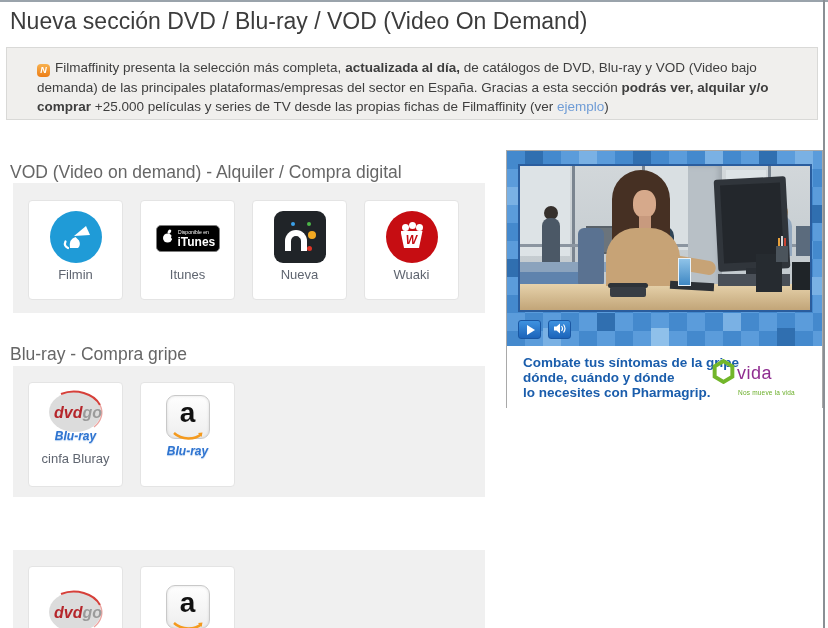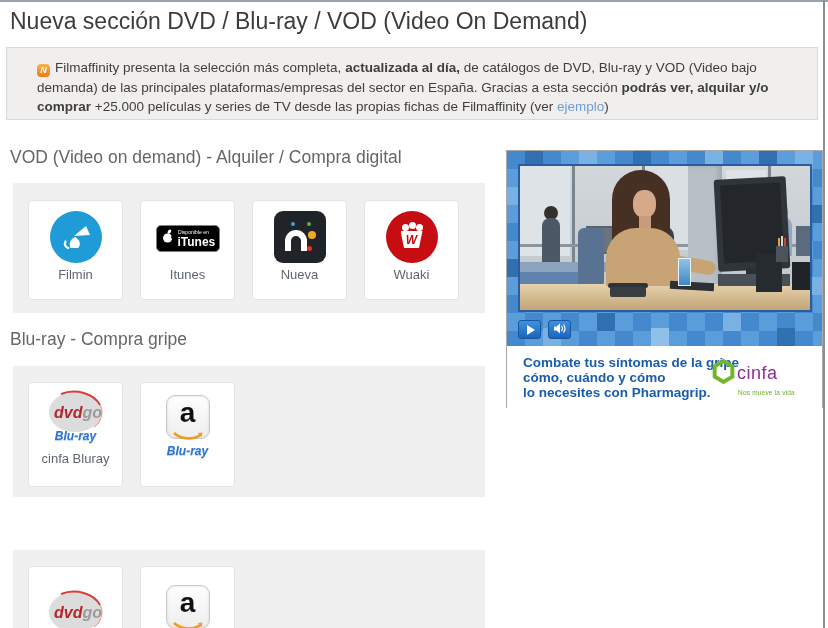--- a/index.html
+++ b/index.html
@@ -12,21 +12,21 @@
   .title { position:absolute; left:10px; top:8px; font-size:23px; font-weight:400; color:#3c3c3c; }
 
   .intro { position:absolute; left:6px; top:47px; width:812px; height:73px; background:#f0efed;
            border:1px solid #d9d9d7; padding:10px 24px 0 30px; font-size:13.5px; line-height:19.5px; color:#3e3e3e; }
   .intro b { font-weight:bold; }
   .fa-badge { display:inline-block; width:13px; height:13px; border-radius:4px;
               background:linear-gradient(180deg,#f8b14e,#ec7d15); color:#fff; font-size:9px; font-weight:bold;
               font-style:italic; text-align:center; line-height:13px; vertical-align:-1px; margin-right:5px; }
   .intro a { color:#6f9cd6; text-decoration:none; }
 
-  h2.sec { position:absolute; left:10px; font-size:17.5px; font-weight:400; color:#666; }
+  h2.sec { position:absolute; left:10px; font-size:17.5px; font-weight:400; color:#666;margin-top:15px; }
   .h-vod { top:147px; } .h-blu { top:329px; } .h-dvd { top:513px; }
 
   .panel { position:absolute; left:13px; width:472px; background:#f0f0f0; }
   .p-vod { top:183px; height:130px; }
   .p-blu { top:366px; height:131px; }
   .p-dvd { top:550px; height:130px; }
 
   .card { position:absolute; width:95px; background:#fff; border:1px solid #e4e4e4; border-radius:4px; cursor:pointer; }
   .p-vod .card { height:100px; top:17px; }
   .p-blu .card, .p-dvd .card { height:105px; top:16px; }
@@ -311,29 +311,29 @@
               <path d="M1 4.5 h2.5 L7 1.5 v10 L3.5 8.5 H1 z" fill="#fff"></path>
               <path d="M8.5 4 q2 2.5 0 5 M10.5 2.5 q3 4 0 8" stroke="#fff" stroke-width="1.2" fill="none"></path>
             </svg>
           </span>
         </div>
       </div>
     </div>
 
     <div class="adtext">
       <div class="l">Combate tus síntomas de la gripe</div>
-      <div class="l">cómo, cuándo y cómo</div>
+      <div class="l">dónde, cuándo y dónde</div>
       <div class="l">lo necesites con Pharmagrip.</div>
     </div>
 
     <div class="cinfa">
       <div class="cinfa-row">
         <span>
           <svg width="23" height="25" viewBox="0 0 22 24">
             <polygon points="11,2 19.5,7 19.5,17 11,22 2.5,17 2.5,7" fill="none" stroke="#72b62a" stroke-width="3.8"></polygon>
           </svg>
         </span>
-        <span class="cinfa-name">cinfa</span>
+        <span class="cinfa-name">vida</span>
       </div>
       <div class="cinfa-tag">Nos mueve la vida</div>
     </div>
   </div>
 </div>
 
 </body></html>

